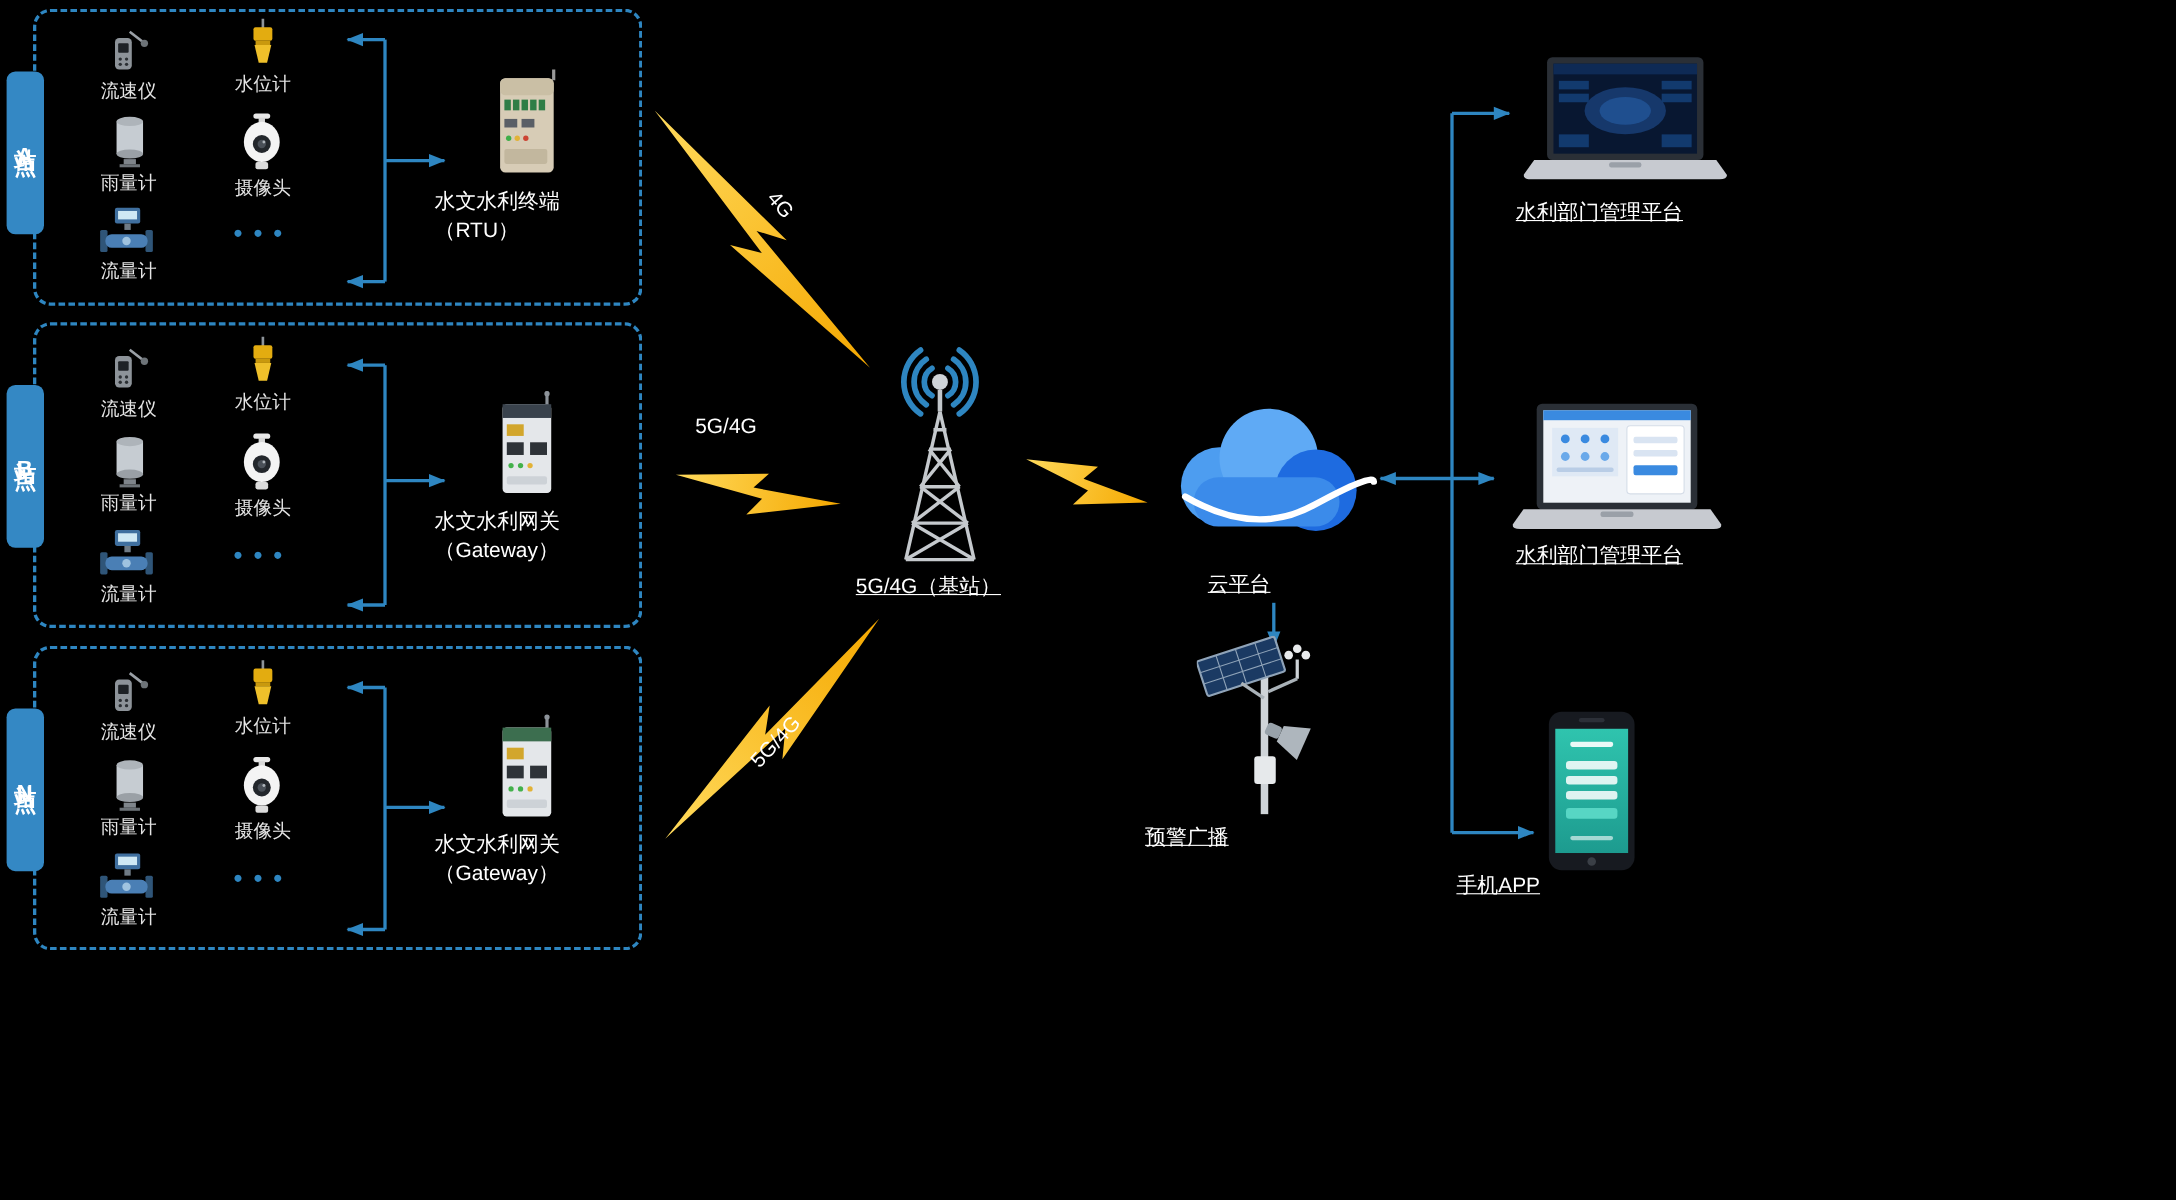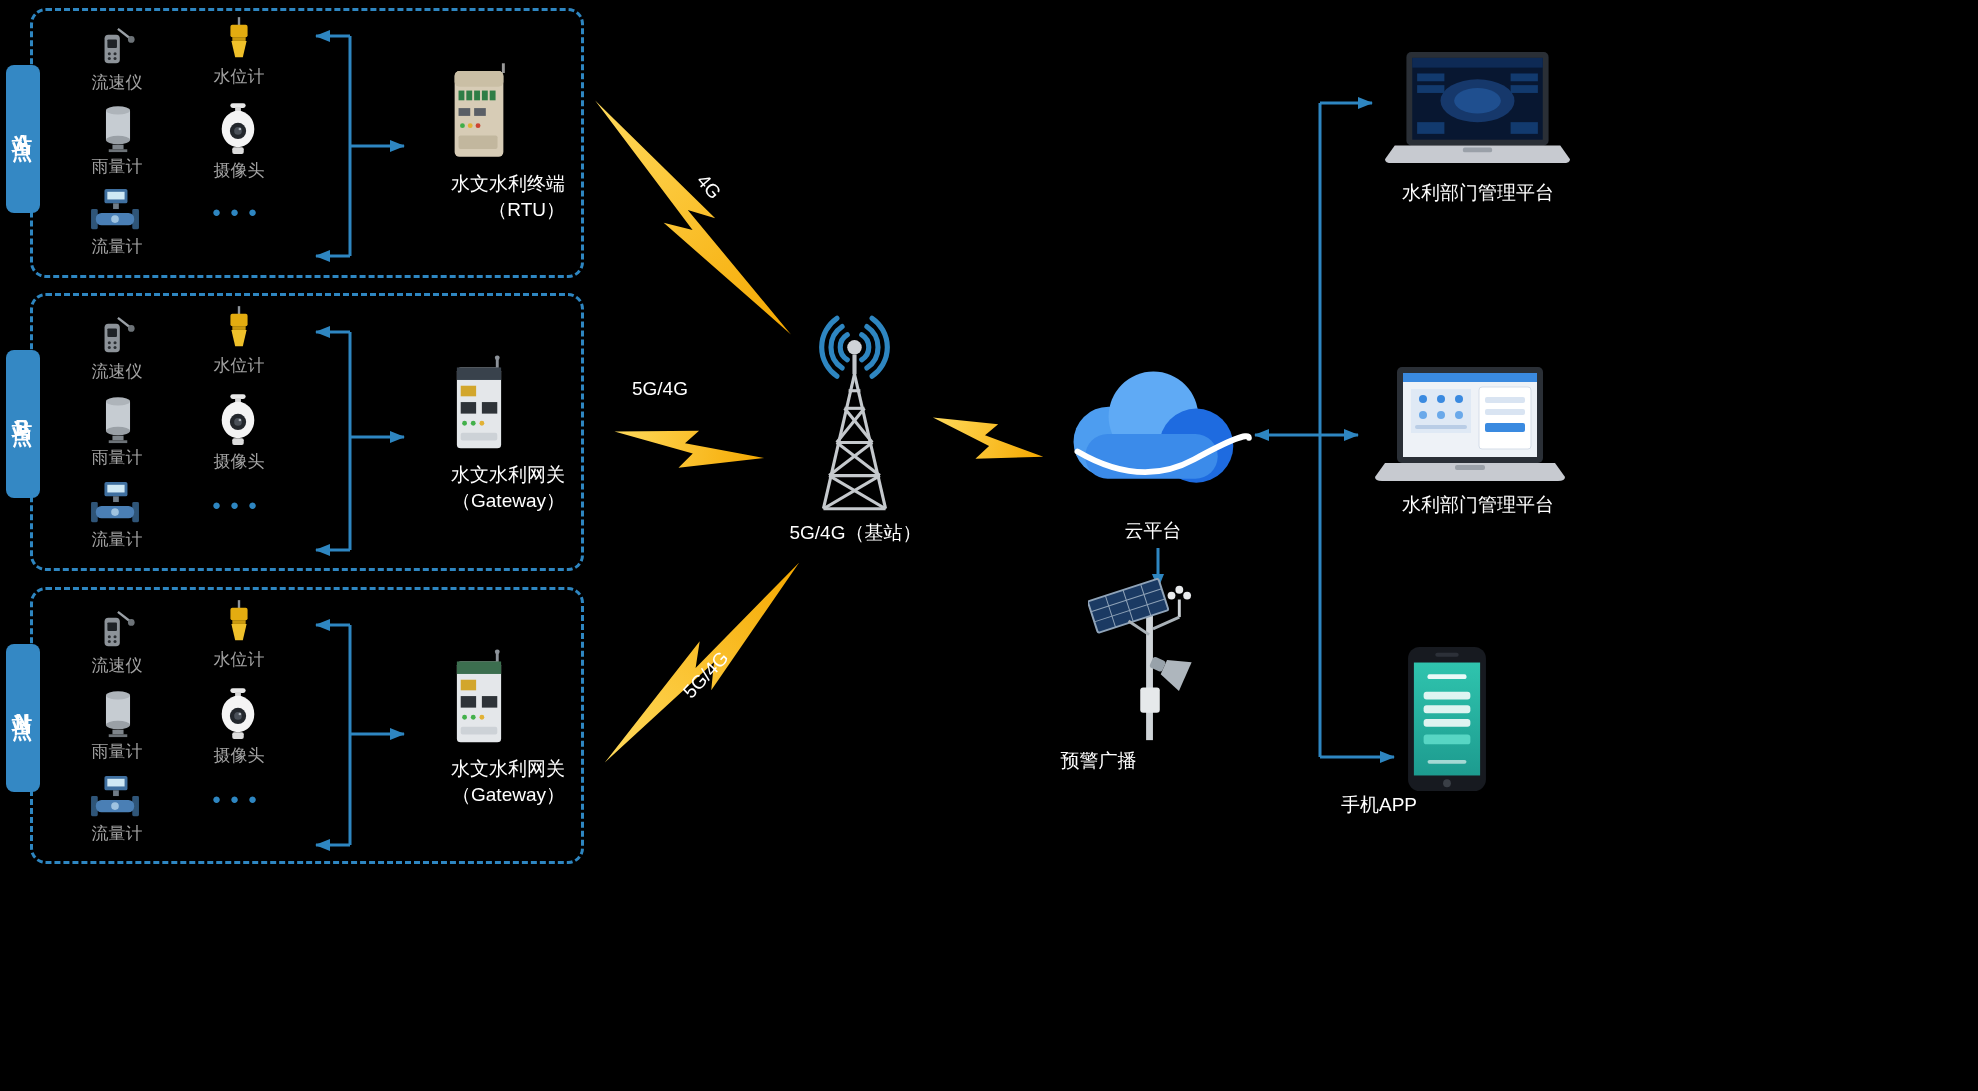--- a/index.html
+++ b/index.html
@@ -3,23 +3,23 @@
 <meta charset="utf-8">
 <style>
   html,body{margin:0;padding:0;background:#000;}
   body{font-family:"Liberation Sans","DejaVu Sans",sans-serif;}
   #canvas{position:relative;width:1978px;height:1091px;background:#000;overflow:hidden;color:#fff;}
   .abs{position:absolute;}
   .station-box{position:absolute;border:3px dashed #2E86C1;border-radius:16px;width:548px;}
   .station-tab{position:absolute;left:-27px;top:54px;width:34px;height:148px;background:#3488C4;border-radius:8px;
     display:flex;align-items:center;justify-content:center;writing-mode:vertical-rl;text-orientation:upright;
     font-size:20px;font-weight:600;letter-spacing:6px;color:#fff;}
-  .s-label{position:absolute;width:76px;text-align:center;font-size:17px;color:#a3a3a3;}
-  .dev-label{position:absolute;width:170px;text-align:right;font-size:19px;line-height:26px;color:#fff;}
-  .big-label{position:absolute;text-align:center;font-size:19px;color:#fff;}
+  .s-label{position:absolute;width:76px;text-align:center;font-size:17px;color:#e5e5e5;}
+  .dev-label{position:absolute;width:170px;text-align:left;font-size:19px;line-height:26px;color:#fff;}
+  .big-label{position:absolute;text-align:left;font-size:19px;color:#fff;text-decoration:underline;}
   .link-label{position:absolute;font-size:19px;color:#fff;white-space:nowrap;}
   .dots{position:absolute;color:#2E86C1;font-size:15px;letter-spacing:9px;text-align:center;width:80px;}
   svg{display:block;}
 </style>
 </head>
 <body>
 
 <div id="canvas">
 
   <svg class="abs" style="left:0;top:0" width="1978" height="1091" viewBox="0 0 1978 1091">

